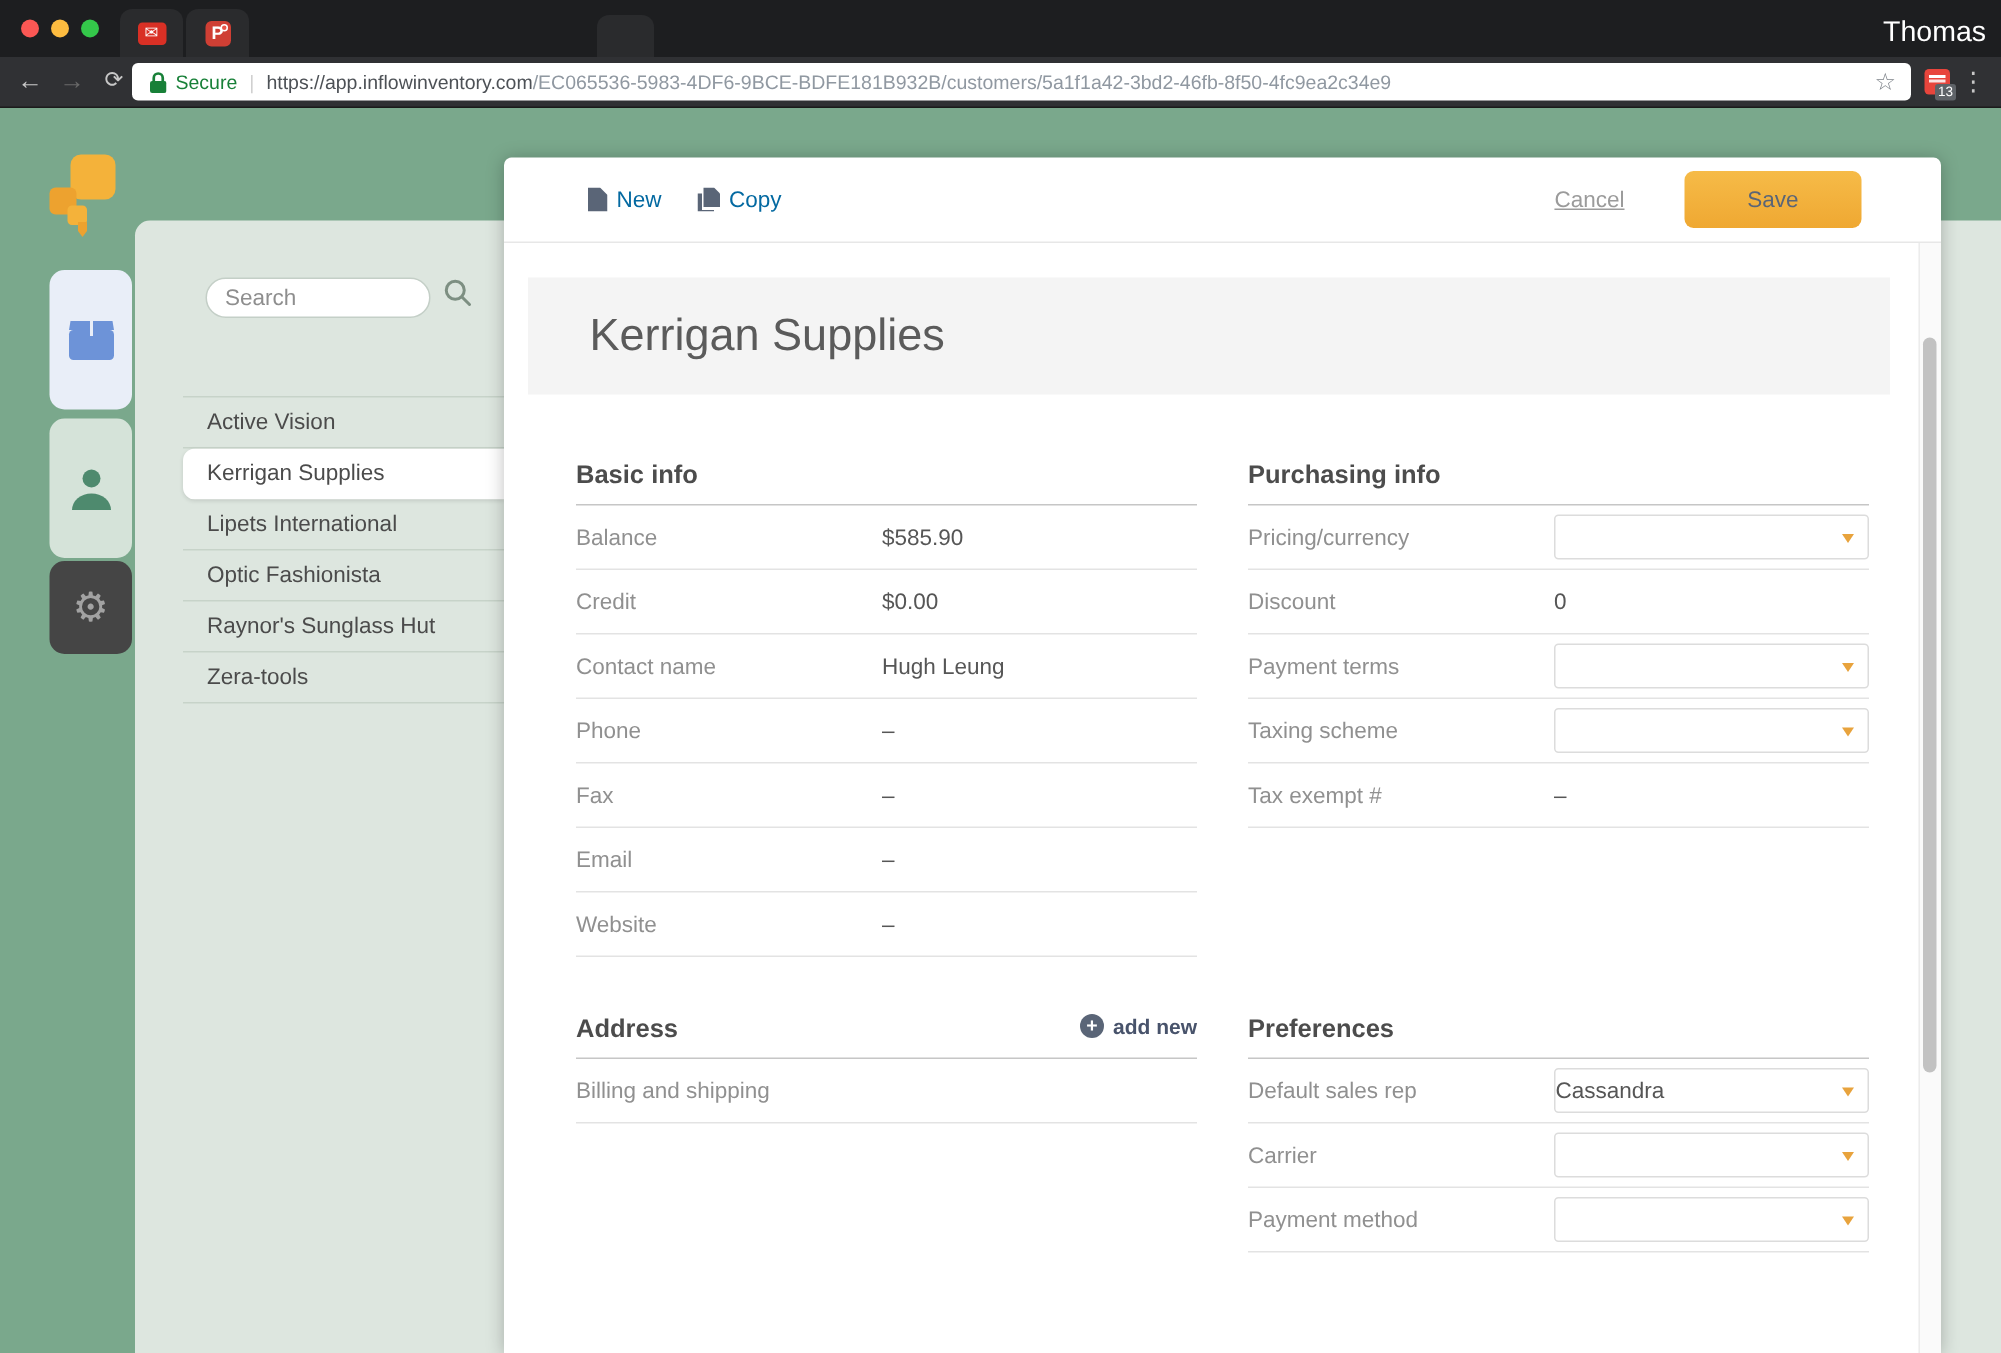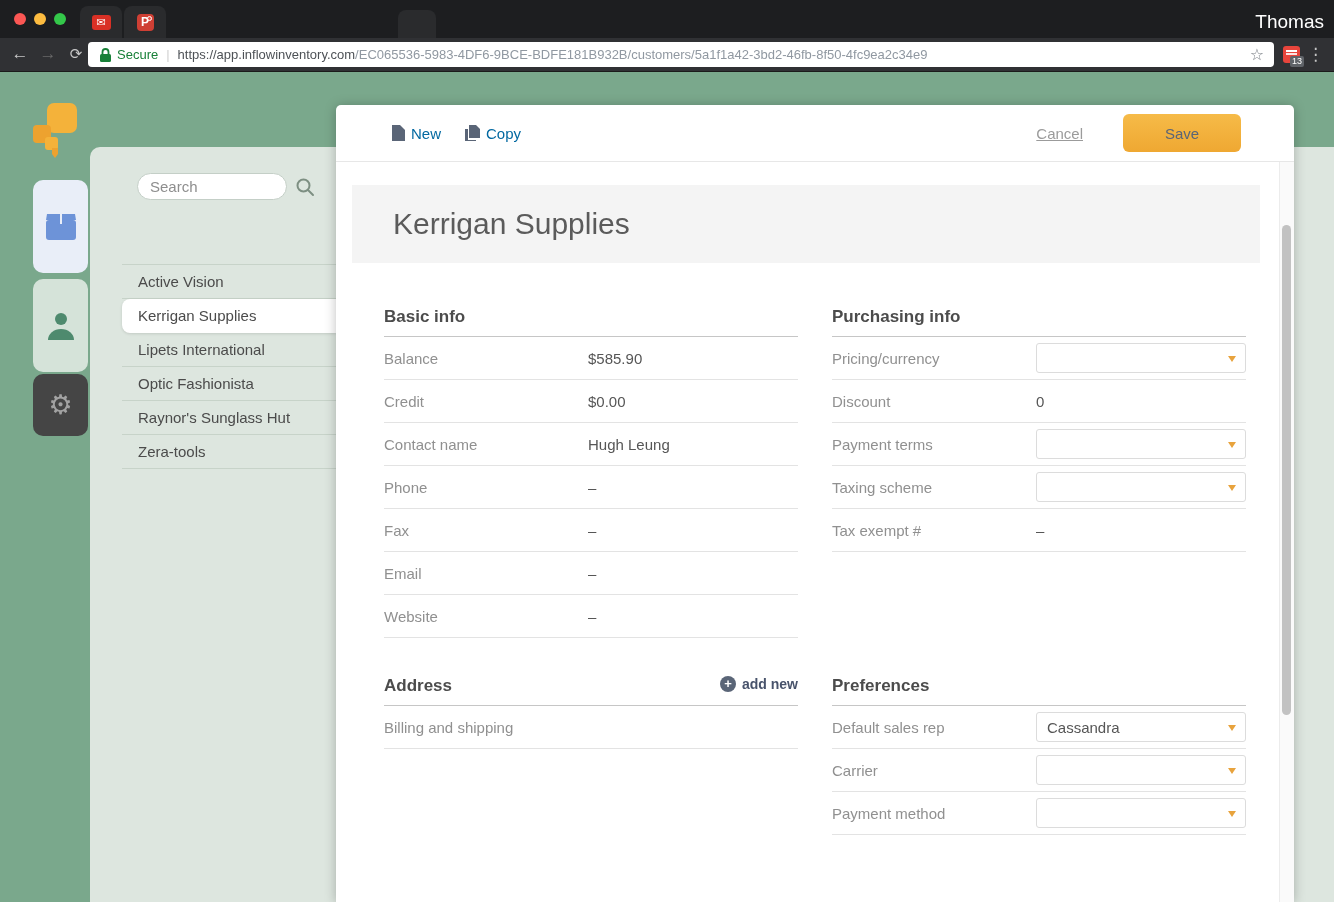--- a/index.html
+++ b/index.html
@@ -42,21 +42,21 @@
   
   .app { position:absolute; left:0; top:72px; width:1334px; height:830px; background:#7aa88c; }
   .logo { position:absolute; left:30px; top:28px; }
   .side-tab { position:absolute; left:33px; width:55px; border-radius:10px; display:flex; align-items:center; justify-content:center; }
   .st-inventory { top:108px; height:93px; background:#e9eef8; }
   .st-customers { top:207px; height:93px; background:#d5e3d9; }
   .st-settings  { top:302px; height:62px; background:#454545; }
   .gear-glyph { color:#a2a2a2; font-size:27px; }
 
   .panel { position:absolute; left:90px; top:75px; width:1244px; height:755px; background:#dde6df; border-radius:10px 0 0 0; }
-  .search-wrap { position:absolute; left:47px; top:26px; display:flex; align-items:center; }
+  .search-wrap { position:absolute; left:47px; top:38px; display:flex; }
   .search-input { width:150px; height:27px; border:1px solid #c4cfc7; border-radius:14px; padding:0 12px; font-size:15px; color:#555; background:#fff; outline:none; font-family:inherit; }
   .search-input::placeholder { color:#8e8e8e; }
   .mag { margin-left:8px; }
   .cust-list { position:absolute; left:32px; top:117px; width:214px; border-top:1px solid #c7d3c9; }
   .cust-item { height:34px; line-height:33px; padding-left:16px; font-size:15px; color:#4b4b4b; border-bottom:1px solid #c7d3c9; white-space:nowrap; }
   .cust-item.selected { background:#ffffff; border-radius:8px 0 0 8px; border-bottom-color:transparent; box-shadow:0 1px 3px rgba(0,0,0,.12); }
 
   
   .card { position:absolute; left:336px; top:33px; width:958px; height:797px; background:#ffffff; border-radius:5px 5px 0 0; box-shadow:0 1px 12px rgba(0,0,0,.25); }
   .card-toolbar { height:57px; border-bottom:1px solid #e7e7e7; display:flex; align-items:center; padding:0 53px 0 56px; }
@@ -67,21 +67,21 @@
   .title-band { height:78px; background:#f4f4f4; display:flex; align-items:center; padding-left:41px; }
   .page-title { font-size:30px; color:#5b5b5b; }
   .sections { display:grid; grid-template-columns:414px 414px; column-gap:34px; row-gap:38px; padding-left:32px; margin-top:44px; align-items:start; }
   .sec-head { position:relative; font-size:17px; font-weight:bold; color:#4c4c4c; padding-bottom:9px; border-bottom:1px solid #c6c6c6; }
   .add-new { position:absolute; right:0; top:0; display:flex; align-items:center; gap:6px; font-size:14px; font-weight:bold; color:#48536b; cursor:default; }
   .add-circle { width:16px; height:16px; border-radius:50%; background:#5a6577; color:#fff; font-size:13px; line-height:16px; text-align:center; font-weight:bold; }
   .row { display:flex; align-items:center; min-height:43px; border-bottom:1px solid #e3e3e3; font-size:15px; }
   .row-label { width:204px; flex-shrink:0; color:#909090; }
   .row-value { color:#565656; }
   .row-value.multiline { white-space:pre-line; line-height:19px; padding:10px 0; }
-  .dropdown { position:relative; width:214px; height:30px; border:1px solid #dcdcdc; border-radius:3px; background:#fff; display:flex; align-items:center; padding:0 24px 0 10px; color:#565656; font-size:15px; }
+  .dropdown { position:relative; width:214px; height:30px; border:1px solid #dcdcdc; border-radius:3px; background:#fff; display:flex; align-items:center; padding:0 24px 0 0; color:#565656; font-size:15px; }
   .dd-arrow { position:absolute; right:9px; top:12px; width:0; height:0; border-left:4px solid transparent; border-right:4px solid transparent; border-top:6px solid #e8a33d; }
   .sb-track { position:absolute; right:0; top:57px; bottom:0; width:15px; background:#fafafa; border-left:1px solid #ececec; border-radius:0 0 0 0; }
   .sb-thumb { position:absolute; right:3px; top:63px; width:9px; height:490px; background:#c2c2c2; border-radius:5px; }
 </style>
 </head>
 <body>
 
 <div class="window">
 
   <div class="tabbar">

